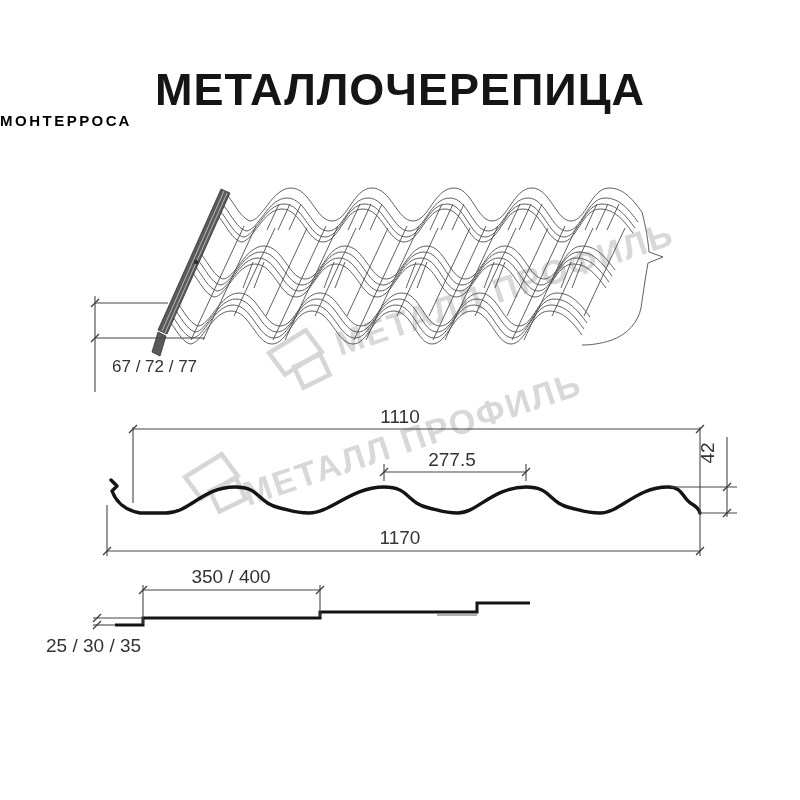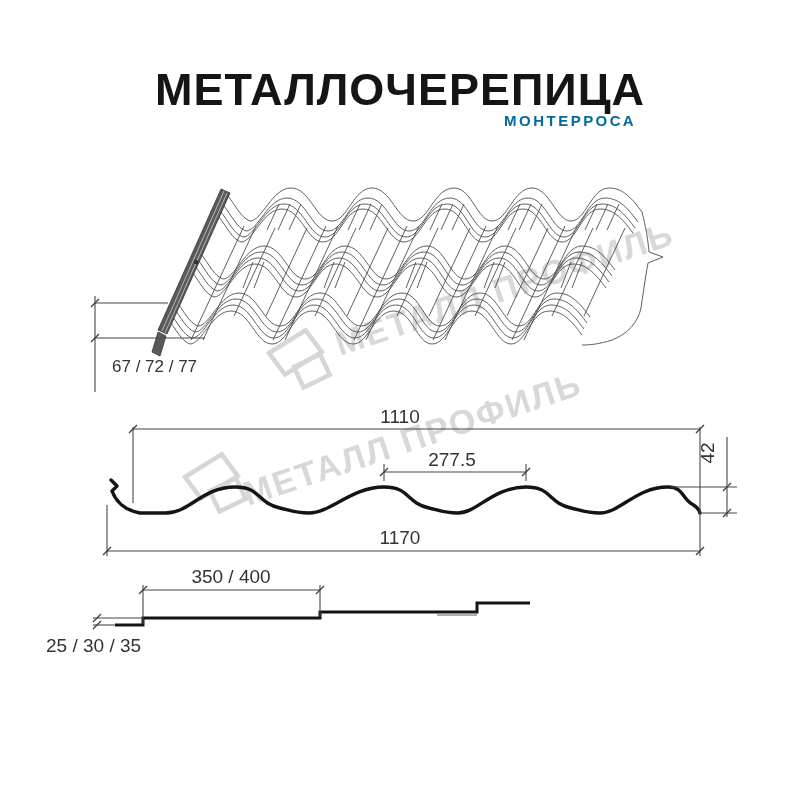--- a/index.html
+++ b/index.html
@@ -5,22 +5,22 @@
   html,body{margin:0;padding:0;background:#fff;}
   body{
     width:800px;height:800px;position:relative;overflow:hidden;
     font-family:"Liberation Sans","DejaVu Sans",sans-serif;
   }
   .title{
     position:absolute;left:0;top:64px;width:800px;text-align:center;
     font-size:45px;font-weight:900;letter-spacing:1px;color:#151515;
   }
   .subtitle{
-    position:absolute;left:0;top:112px;width:636px;text-align:right;
-    font-size:15px;font-weight:600;letter-spacing:2.5px;color:#0369a1;
+    position:absolute;left:0;top:112px;width:636px;text-align:left;
+    font-size:15px;font-weight:600;letter-spacing:2.5px;color:#000000;
   }
   svg{position:absolute;left:0;top:0;}
   .thin{stroke:#4d4d4d;stroke-width:0.9;fill:none;}
   .dim{stroke:#474747;stroke-width:1.1;fill:none;}
   .tick{stroke:#3c3c3c;stroke-width:1.2;fill:none;}
   .thick{stroke:#141414;stroke-width:3.4;fill:none;stroke-linecap:round;stroke-linejoin:round;}
   .stepline{stroke:#141414;stroke-width:3;fill:none;stroke-linejoin:miter;}
   .dimtext{font-size:19px;fill:#333;}
   .dimtext-small{font-size:17px;fill:#333;}
   .wm-text{font-size:34px;font-weight:700;fill:#d8d8d8;letter-spacing:2px;}

